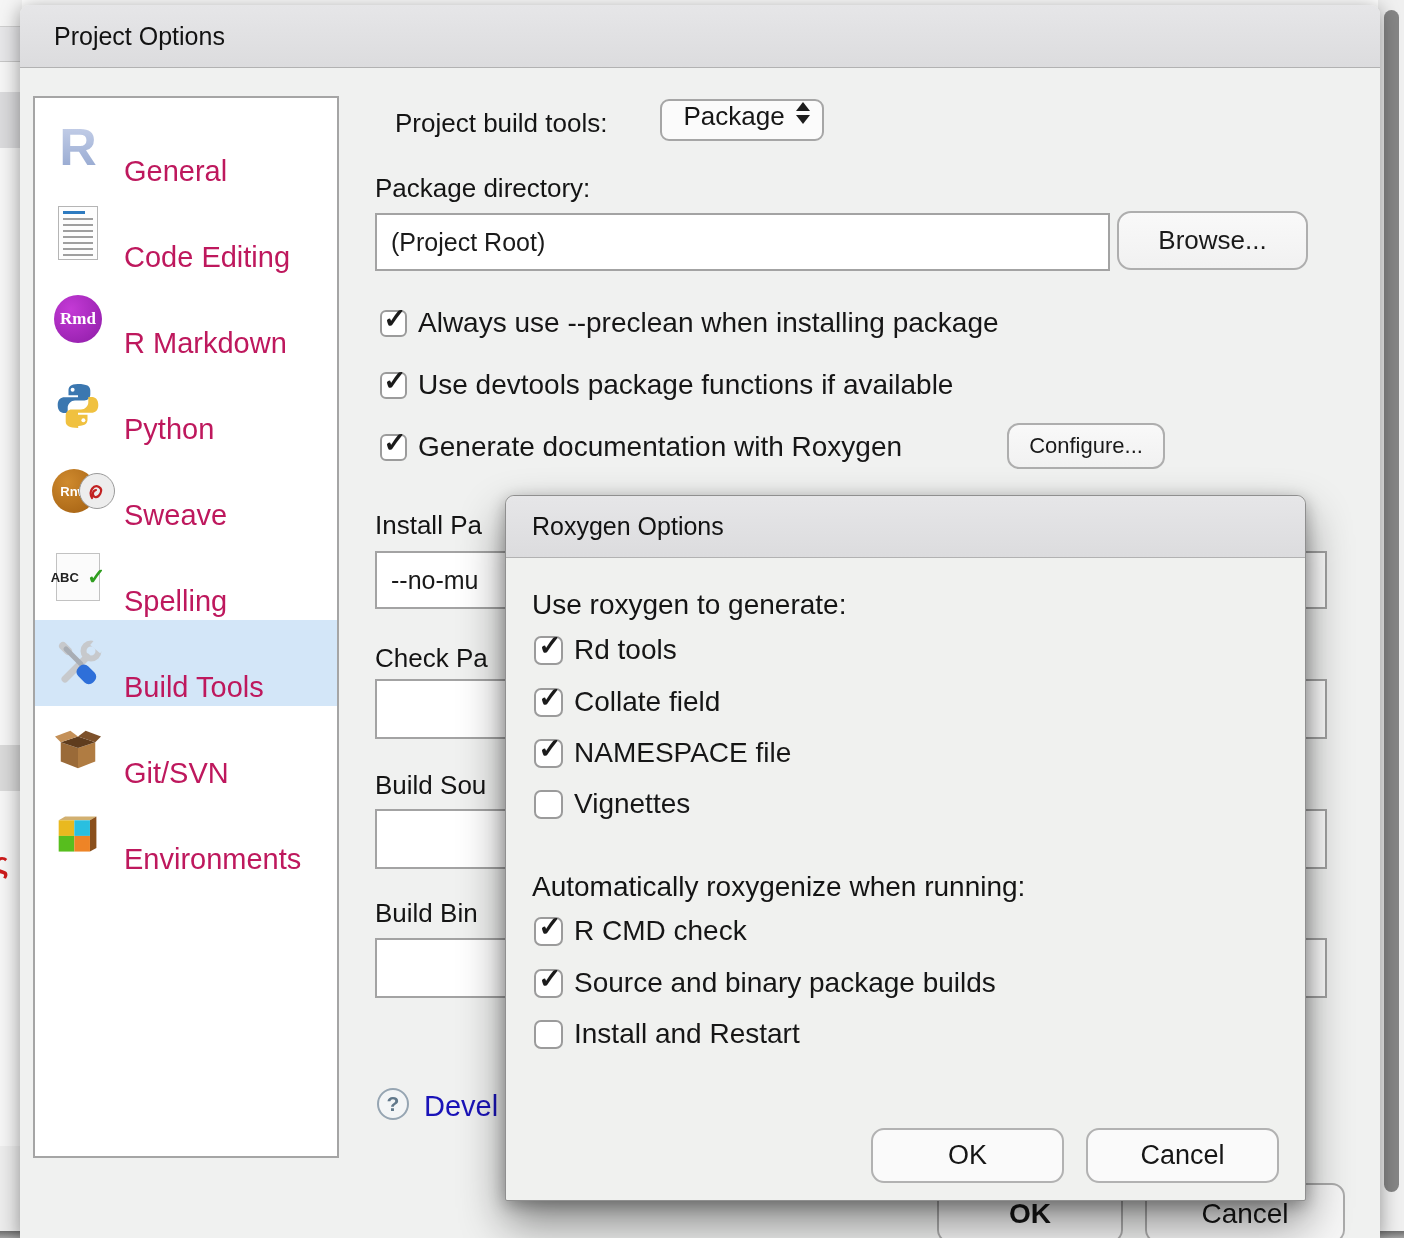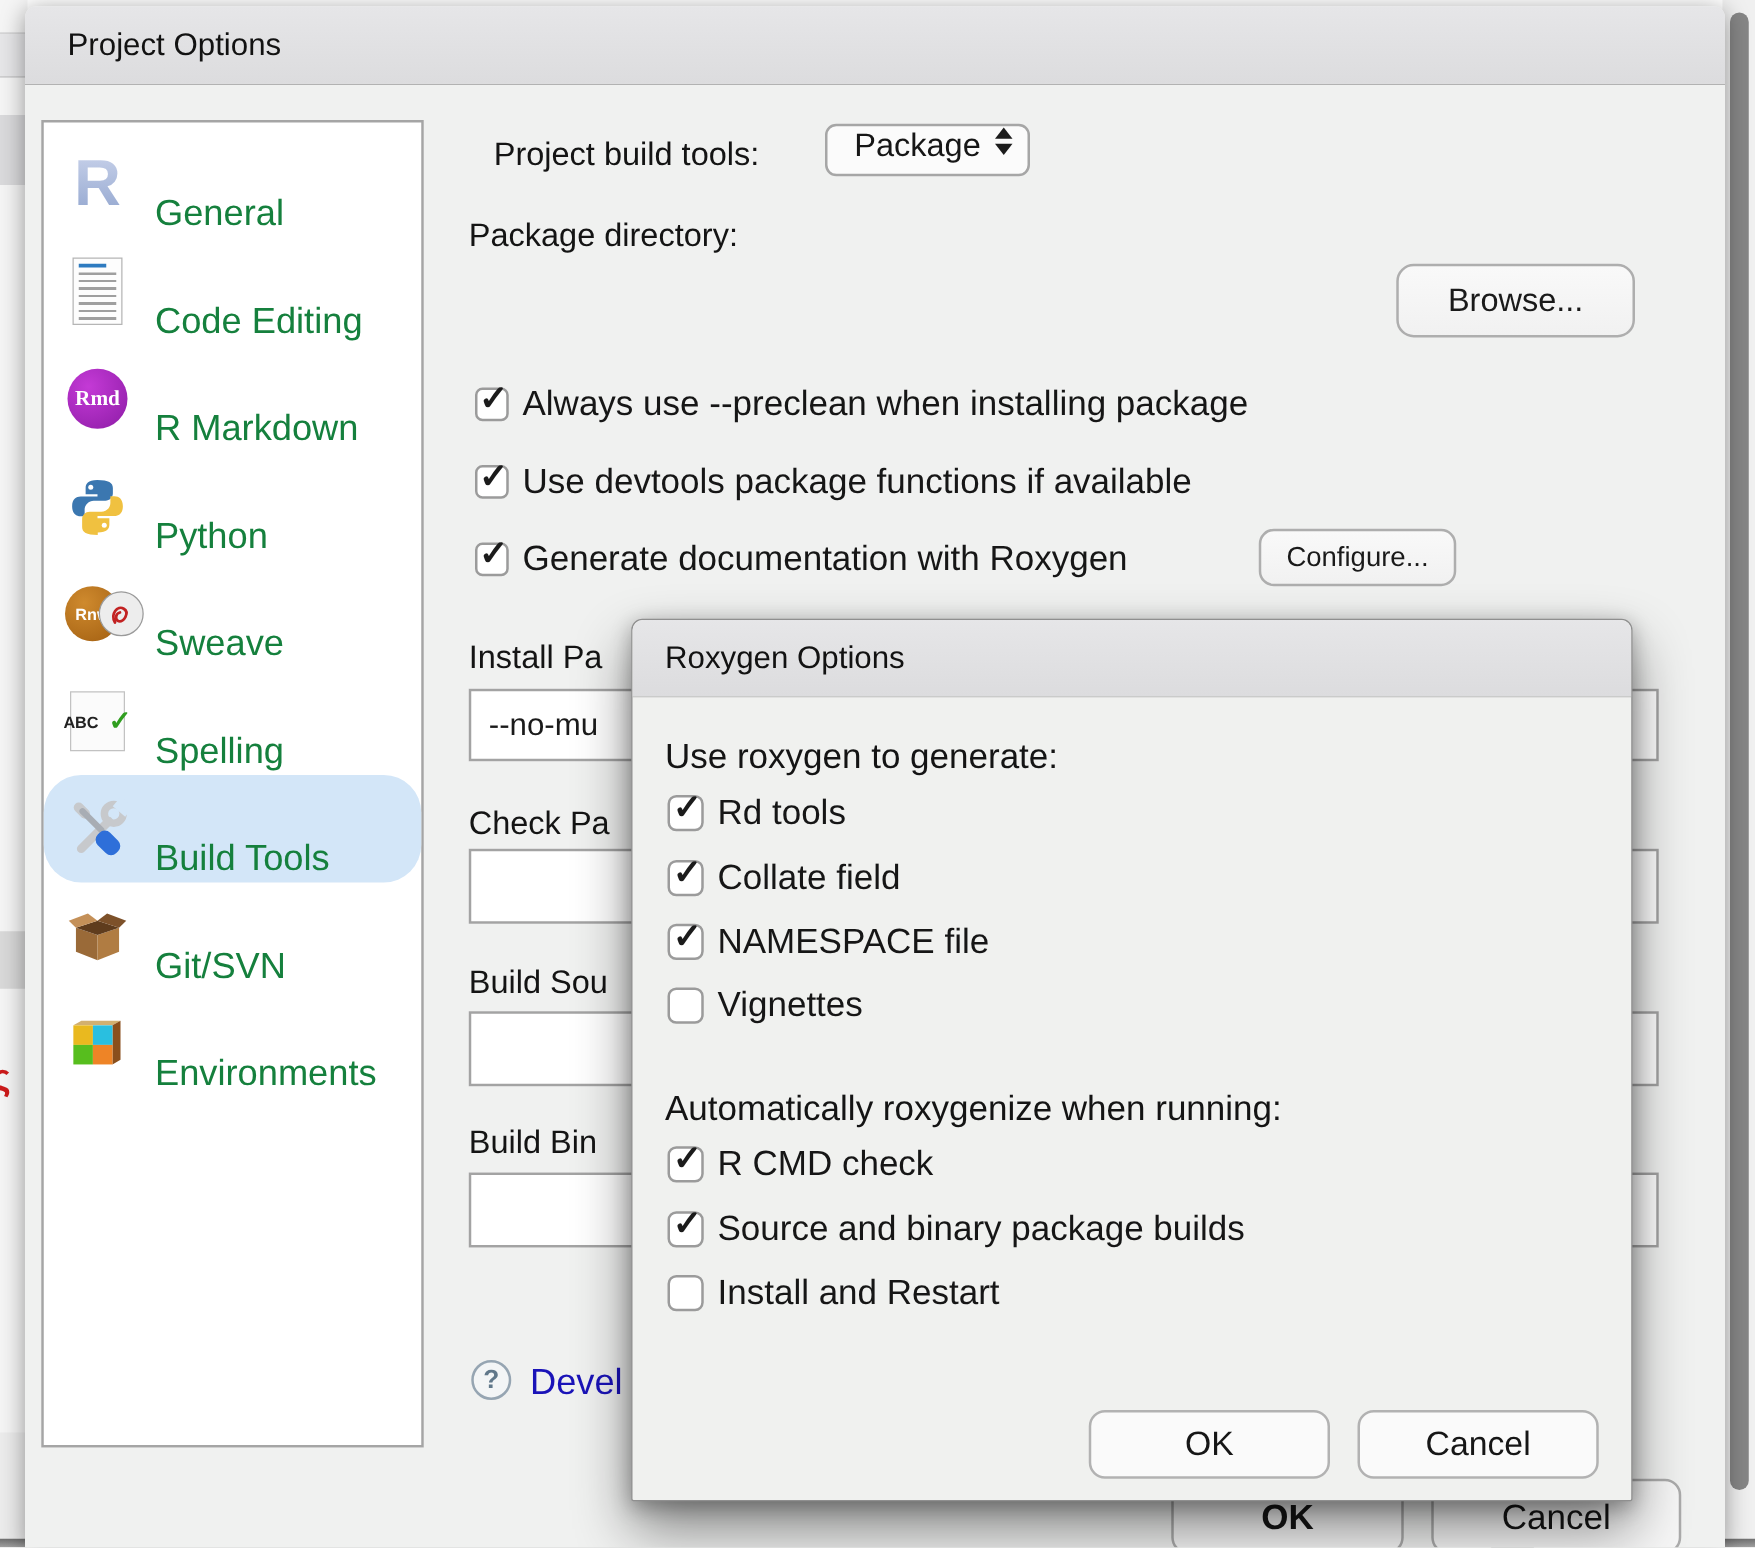--- a/index.html
+++ b/index.html
@@ -33,23 +33,23 @@
     border-bottom:1px solid #b2b2b2; border-radius:9px 9px 0 0;
     font-size:25px; line-height:62px; padding-left:34px; color:#121212;
   }
 
   
   .sidebar {
     position:absolute; left:13px; top:91px; width:306px; height:1062px;
     background:#ffffff; border:2px solid #a5a5a5; padding-top:6px;
   }
   .side-item { display:flex; align-items:center; height:86px; padding-left:14px; }
-  .side-item.checked { background:#d3e6f8;border-radius:30px; }
+  .side-item.checked { background:#d3e6f8; }
   .sicon { width:58px; height:58px; display:flex; align-items:center; justify-content:center; flex:none; }
-  .slabel { font-size:29px; color:#15803d; margin-left:17px; white-space:nowrap;margin-top:48px; }
+  .slabel { font-size:29px; color:#be185d; margin-left:17px; white-space:nowrap;margin-top:48px; }
 
   .r-logo { font-size:52px; font-weight:bold;
     background:linear-gradient(#ccd5ec,#8fa3cd);
     -webkit-background-clip:text; background-clip:text; color:transparent; }
   .doc-icon { width:40px; height:54px; background:#fdfdfd; border:1px solid #b5b5b5; padding:4px 4px; }
   .doc-word { width:22px; height:3px; background:#2e7bc0; margin-bottom:4px; }
   .doc-lines { width:30px; height:38px;
     background:repeating-linear-gradient(#9f9f9f 0 2px, transparent 2px 6px); }
   .rmd-circle { width:48px; height:48px; border-radius:50%;
     background:radial-gradient(circle at 35% 30%, #c43ad6, #8d1ca6);
@@ -241,20 +241,21 @@
       </div>
     </div>
 
     <span class="lbl" style="left:355px; top:103px;margin-left:20px;">Project build tools:</span>
     <div class="dropdown">
       <span class="dtext">Package</span>
       <span class="spin"></span>
     </div>
 
     <span class="lbl" style="left:355px; top:168px;">Package directory:</span>
+    <input class="tinput" style="left: 355px; top: 208px; width: 735px; height: 58px;" value="(Project Root)">
     <div class="btn" style="left:1097px; top:206px; width:191px; height:59px;">Browse...</div>
 
     <div class="cbrow" style="left:360px; top:298px;">
       <span class="cb checked">
           <span class="glyph">✓</span>
         </span>
       <span class="cblabel">Always use --preclean when installing package</span>
     </div>
     <div class="cbrow" style="left:360px; top:360px;">
       <span class="cb checked">

